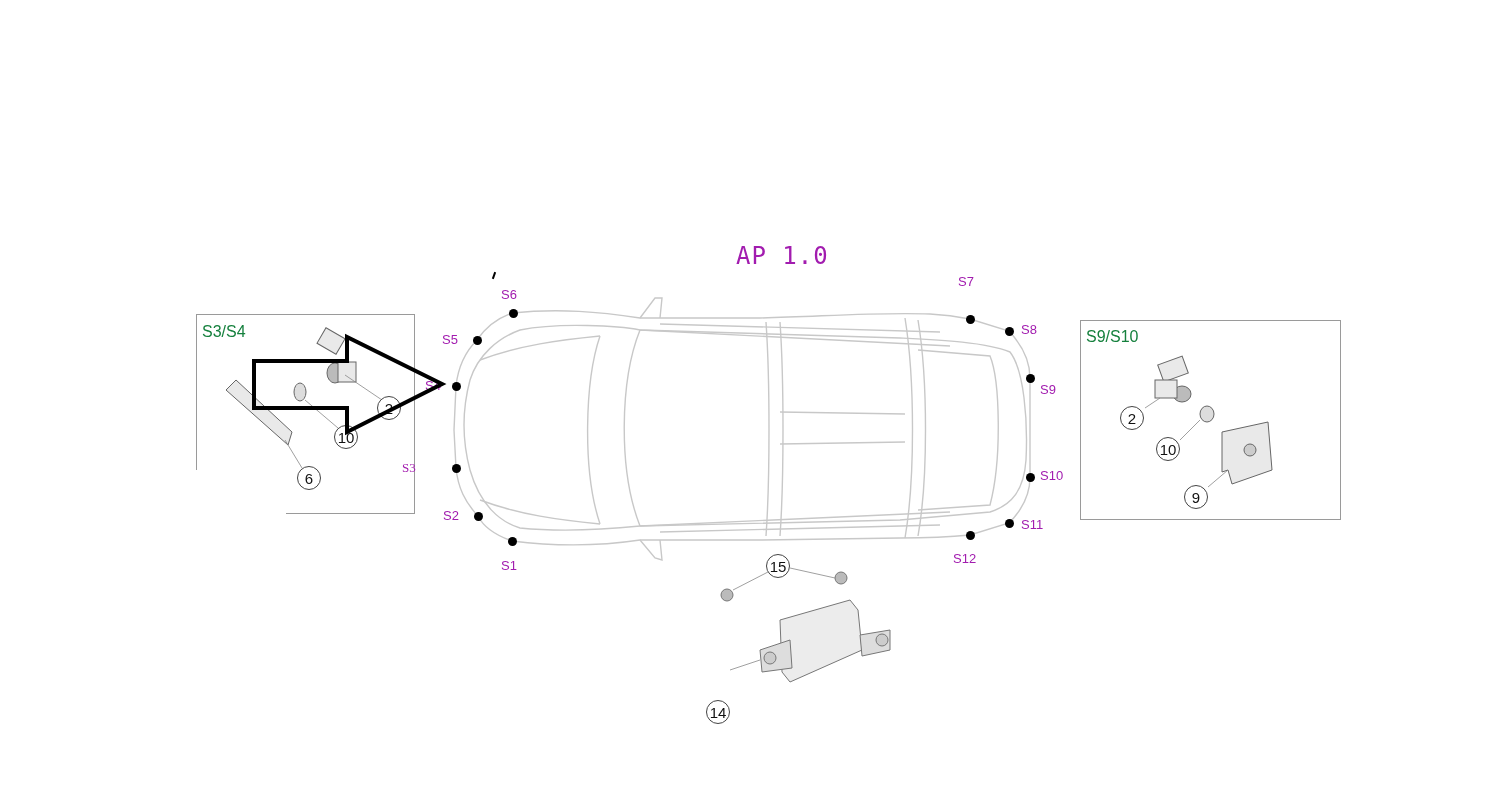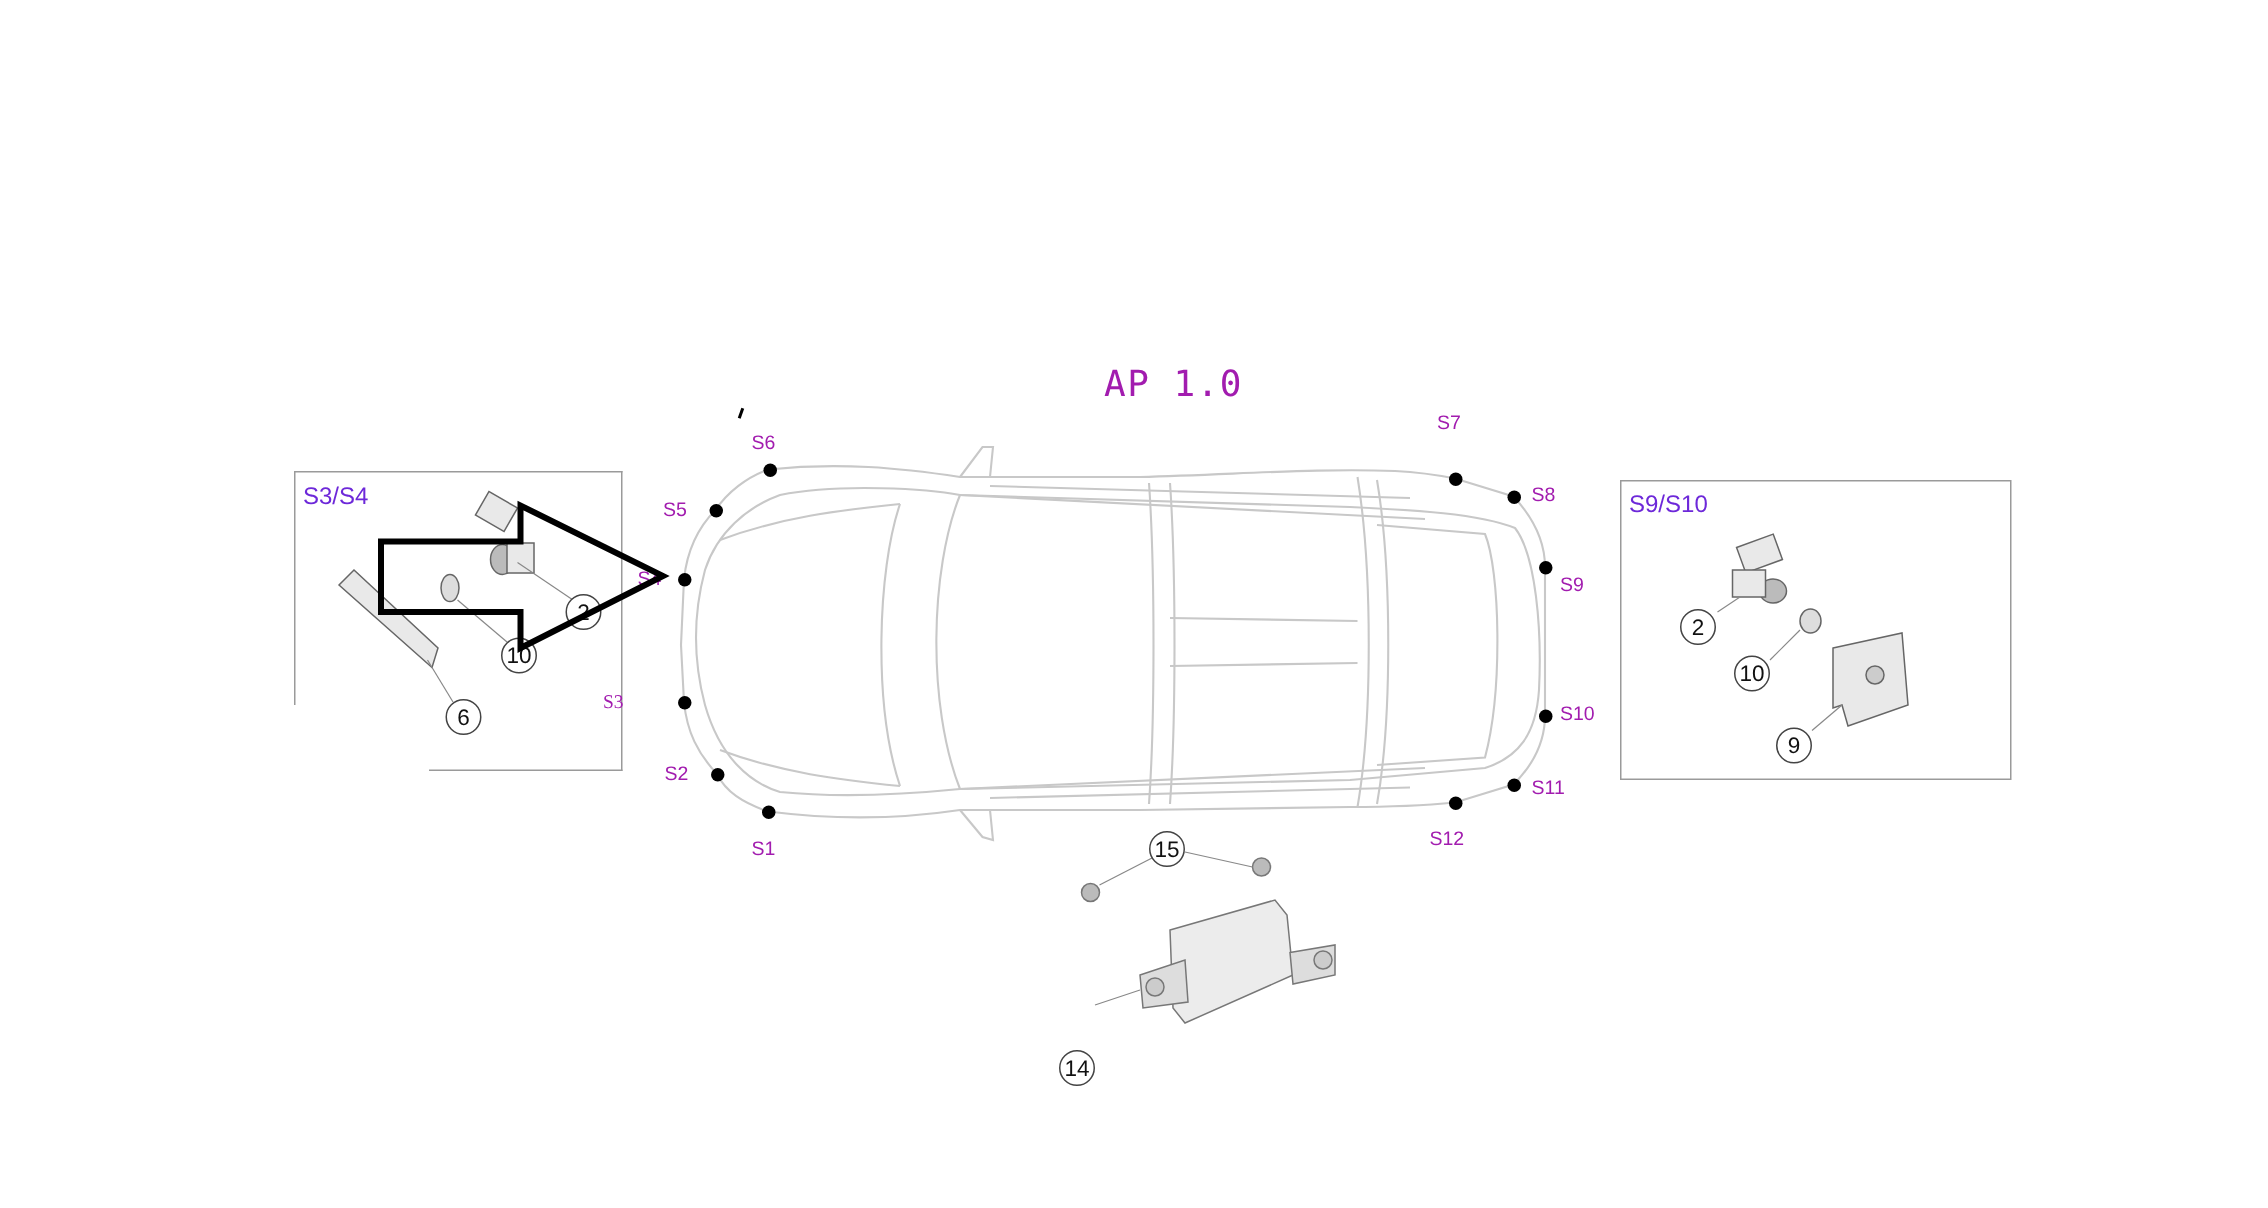--- a/index.html
+++ b/index.html
@@ -2,21 +2,21 @@
 <html><head>
 <meta charset="utf-8">
 <style>
   html, body { margin:0; padding:0; background:#ffffff; }
   body { width:1512px; height:805px; position:relative; overflow:hidden;
          font-family:"Liberation Sans", "DejaVu Sans", sans-serif; color:#111; }
   .abs { position:absolute; }
   .title { font-family:"DejaVu Sans Mono", "Liberation Mono", monospace; font-size:24px; letter-spacing:1px; color:#a21caf; }
   .slabel { font-size:13px; color:#a21caf; }
   .inset { border:1px solid #9a9a9a; background:#fff; }
-  .inset-title { font-size:16px; color:#6d28d9; }
+  .inset-title { font-size:16px; color:#15803d; }
   .callout { width:24px; height:24px; border:1px solid #444; border-radius:50%; background:#fff;
              font-size:15px; display:flex; align-items:center; justify-content:center; color:#111; box-sizing:border-box; }
   svg { position:absolute; left:0; top:0; }
 </style>
 </head>
 <body>
 
 <div class="abs title" style="left:736px; top:242px;">AP 1.0</div>
 
 <svg width="1512" height="805">

